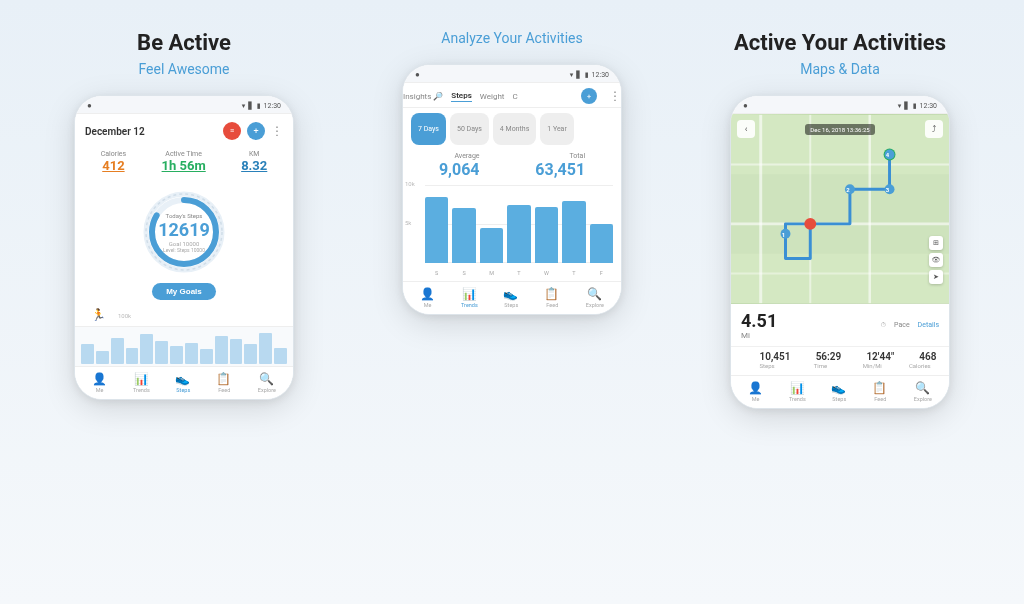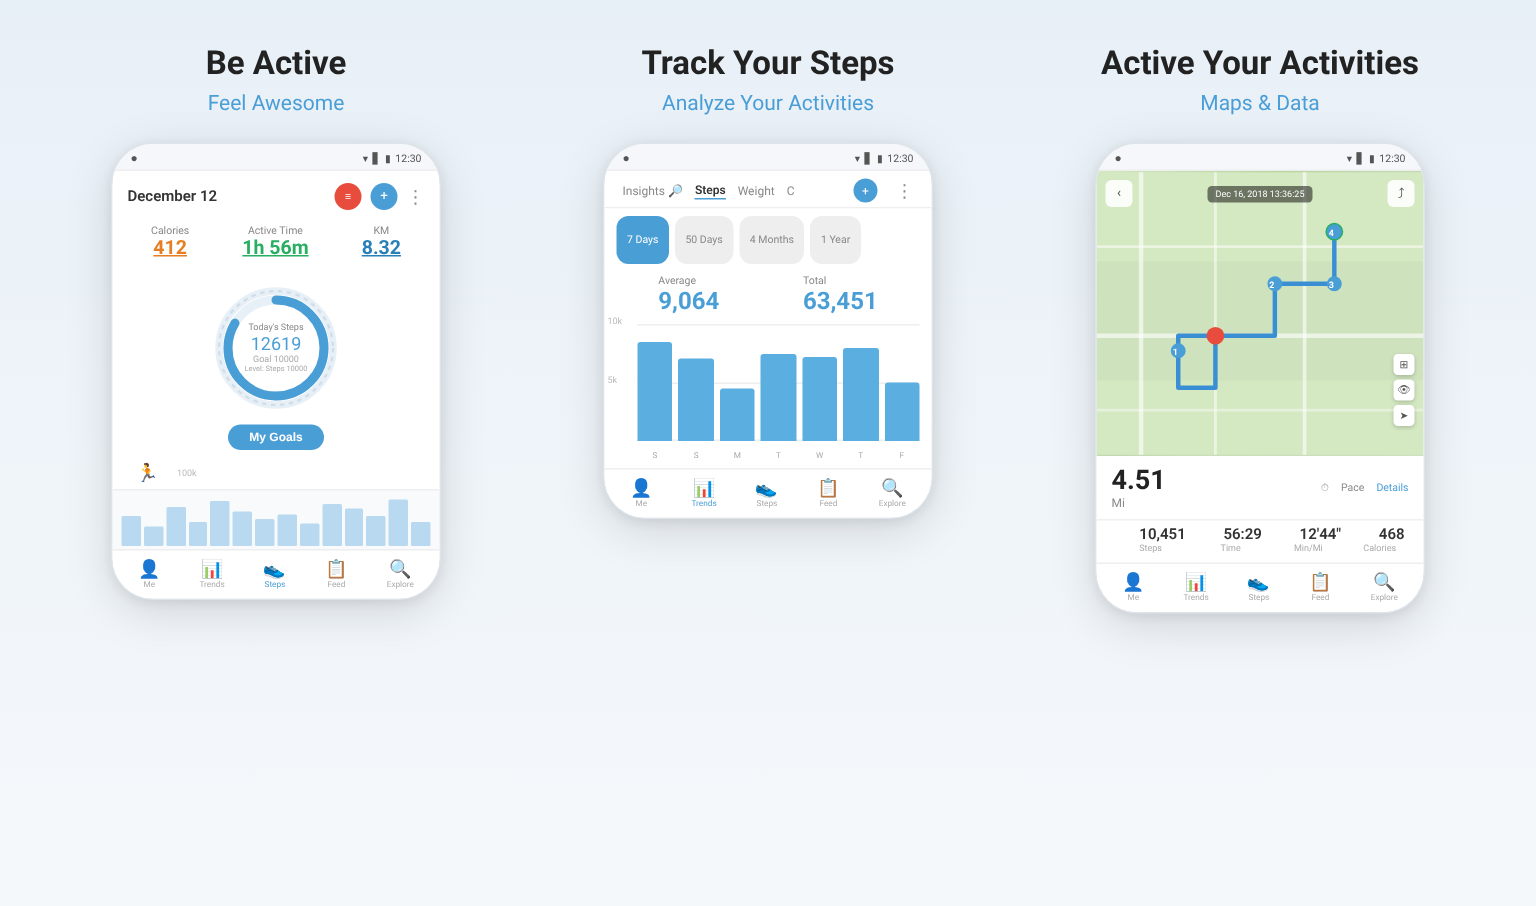--- a/index.html
+++ b/index.html
@@ -110,21 +110,21 @@
       width: 90px; height: 90px;
     }
     .ring-svg { width: 90px; height: 90px; }
     .ring-center {
       position: absolute;
       top: 50%; left: 50%;
       transform: translate(-50%, -50%);
       text-align: center;
     }
     .ring-label { font-size: 6px; color: #888; }
-    .ring-steps { font-size: 12px; font-weight: 400; color: #4a9ed6; }
+    .ring-steps { font-size: 18px; font-weight: 700; color: #4a9ed6; }
     .ring-goal { font-size: 6px; color: #aaa; }
     .ring-level { font-size: 5px; color: #aaa; }
     .my-goals-btn {
       margin-top: 6px;
       background: #4a9ed6;
       color: white;
       border: none;
       border-radius: 10px;
       padding: 4px 14px;
       font-size: 8px;
@@ -165,21 +165,21 @@
       font-size: 5.5px;
       color: #aaa;
     }
     .nav-item.active { color: #4a9ed6; }
     .nav-icon { font-size: 12px; }
 
     
     .phone2-tabs-bar {
       display: flex;
       align-items: center;
-      padding: 5px 12px 3px;
+      padding: 5px 0 3px;
       background: #fff;
       gap: 8px;
       border-bottom: 1px solid #eee;
       justify-content: center;
     }
     .tab2-item {
       font-size: 8px;
       color: #888;
     }
     .tab2-item.active { color: #333; font-weight: 600; border-bottom: 1.5px solid #4a9ed6; padding-bottom: 1px; }
@@ -196,21 +196,21 @@
       background: #eee;
       color: #888;
     }
     .period-tab.active { background: #4a9ed6; color: white; }
     .avg-total-row {
       display: flex;
       justify-content: space-around;
       padding: 4px 8px 2px;
       background: #fff;
     }
-    .avg-item { text-align: left; }
+    .avg-item { text-align: right; }
     .avg-label { font-size: 7px; color: #888; }
     .avg-value { font-size: 16px; font-weight: 700; color: #4a9ed6; }
     .bar-chart-area {
       background: #fff;
       padding: 4px 8px 4px;
       position: relative;
       height: 100px;
     }
     .bar-chart-grid {
       position: absolute;
@@ -470,21 +470,20 @@
         </div>
         <div class="nav-item">
           <span class="nav-icon">🔍</span>
           <span>Explore</span>
         </div>
       </div>
     </div>
   </div>
 
   <div class="section">
-    <div class="section-title">Track Your Steps</div>
     <div class="section-subtitle">Analyze Your Activities</div>
     <div class="phone">
 
       <div class="phone-top-bar">
         <span>●</span>
         <div class="status-right">
           <span>▾</span>
           <span>▋</span>
           <span>▮</span>
           <span>12:30</span>

